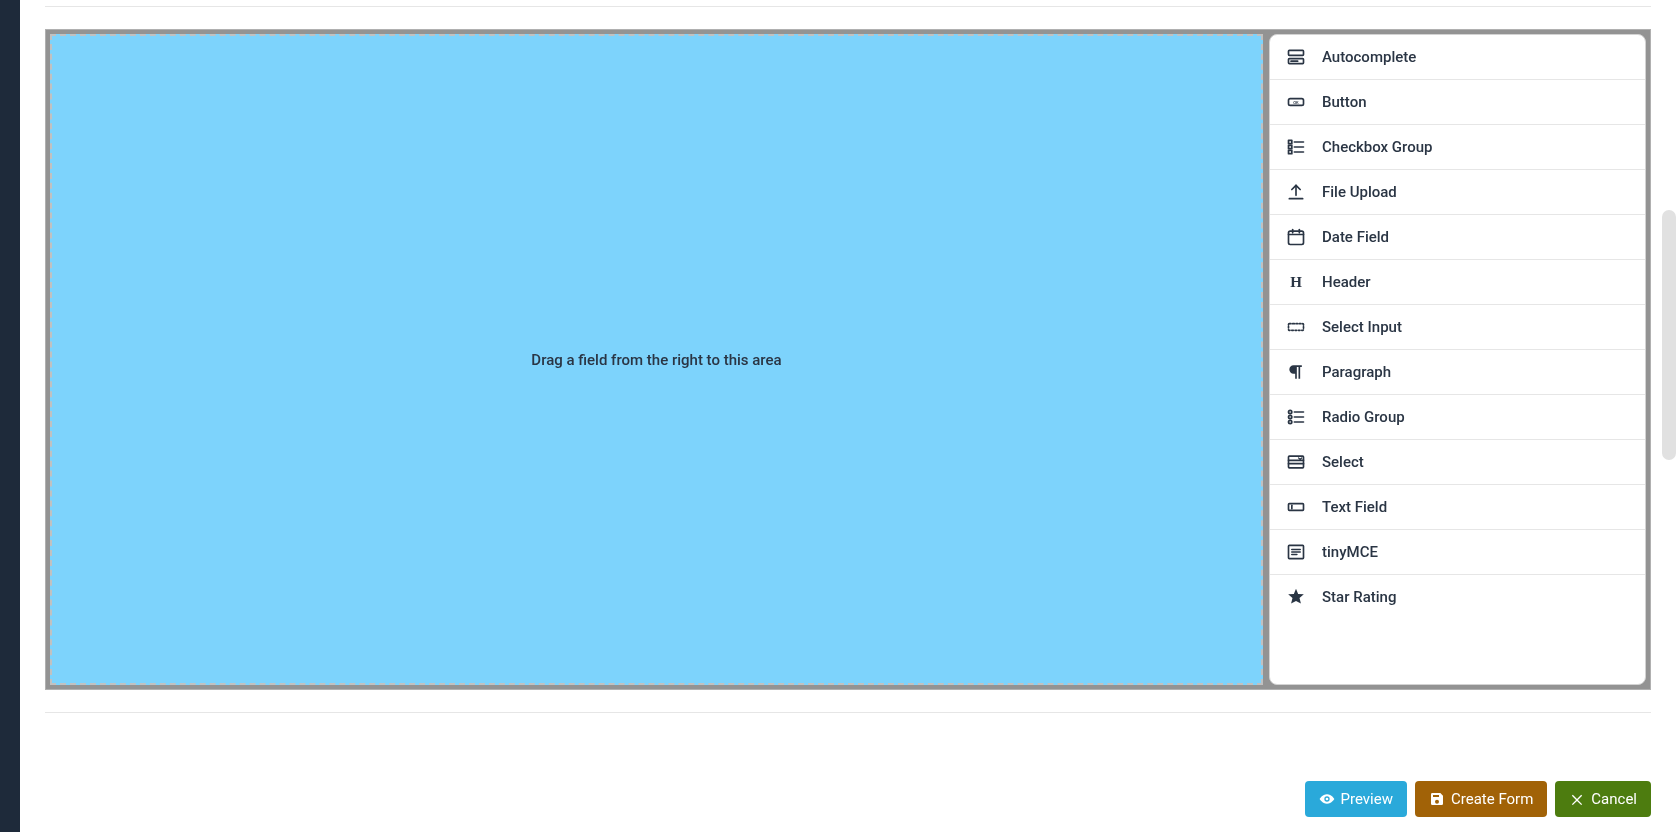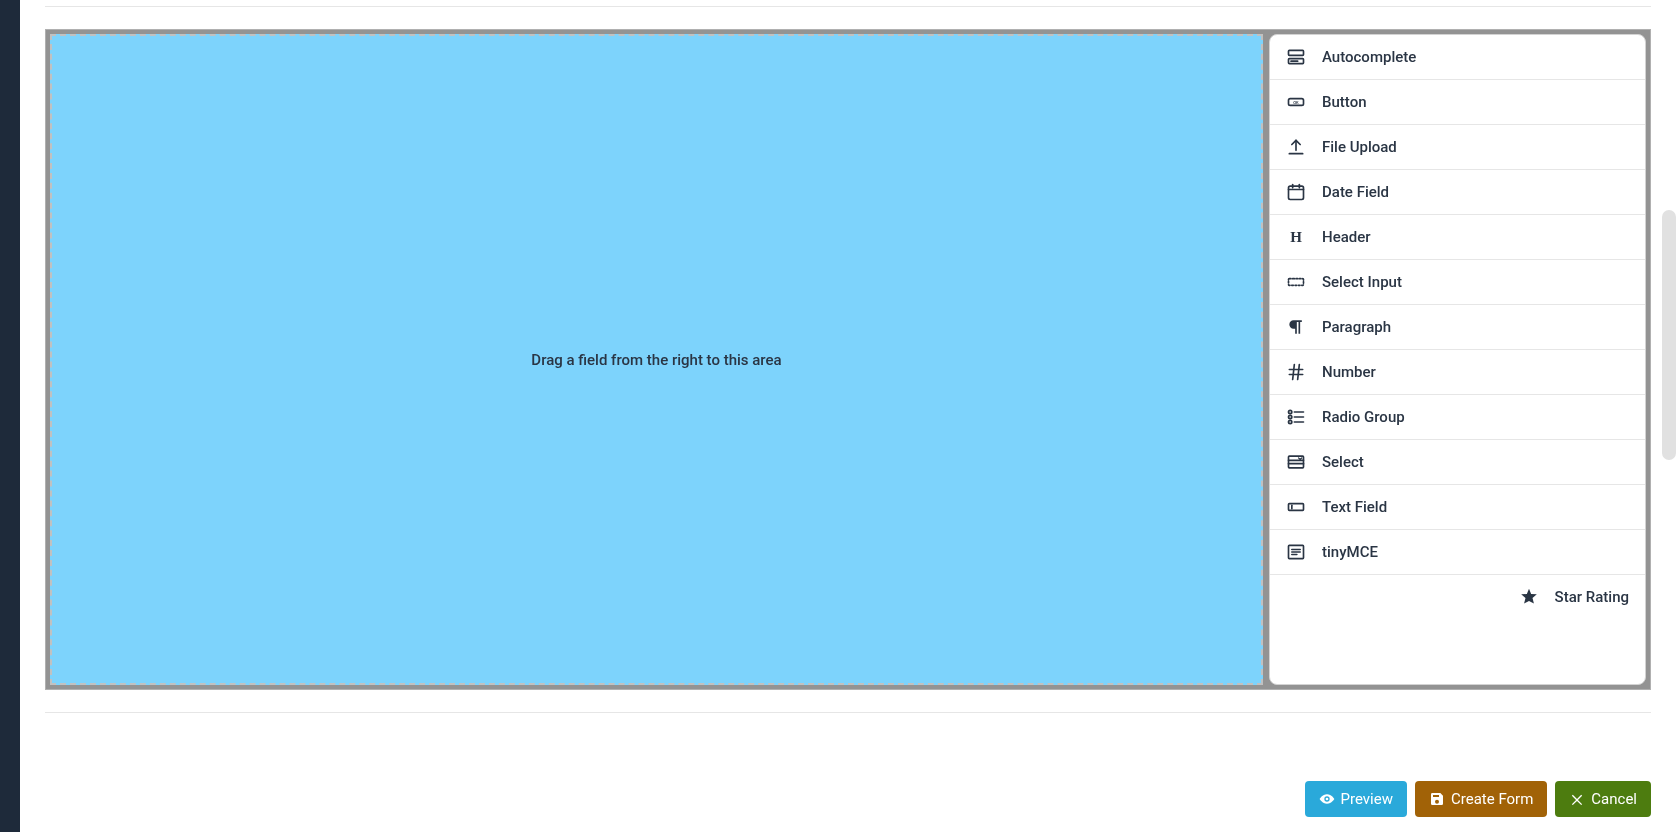--- a/index.html
+++ b/index.html
@@ -68,21 +68,21 @@
     display: flex;
     align-items: center;
     gap: 16px;
     padding: 12px 16px;
     border-bottom: 1px solid #e6e6e6;
     cursor: grab;
     color: #2a3544;
     font-size: 15px;
     font-weight: 500;
   }
-  .field-item:last-child { border-bottom: none; justify-content: flex-end; }
+  .field-item:last-child { border-bottom: none; }
   .field-icon {
     width: 20px;
     height: 20px;
     display: flex;
     align-items: center;
     justify-content: center;
     flex-shrink: 0;
     color: #2a3544;
   }
   .field-icon svg { display: block; }
@@ -154,20 +154,33 @@
               <svg width="20" height="20" viewBox="0 0 24 24" fill="none" stroke="currentColor" stroke-width="2" stroke-linecap="round" stroke-linejoin="round">
                 <rect x="3" y="8" width="18" height="8" rx="2"></rect>
                 <text x="12" y="14" text-anchor="middle" font-size="5" fill="currentColor" stroke="none">OK</text>
               </svg>
             </span>
             <span>Button</span>
           </li>
           <li class="field-item">
             <span class="field-icon">
               <svg width="20" height="20" viewBox="0 0 24 24" fill="none" stroke="currentColor" stroke-width="2" stroke-linecap="round" stroke-linejoin="round">
+                <rect x="3" y="4" width="4" height="4"></rect>
+                <line x1="10" y1="6" x2="21" y2="6"></line>
+                <rect x="3" y="10" width="4" height="4"></rect>
+                <line x1="10" y1="12" x2="21" y2="12"></line>
+                <rect x="3" y="16" width="4" height="4"></rect>
+                <line x1="10" y1="18" x2="21" y2="18"></line>
+              </svg>
+            </span>
+            <span>Checkbox Group</span>
+          </li>
+          <li class="field-item">
+            <span class="field-icon">
+              <svg width="20" height="20" viewBox="0 0 24 24" fill="none" stroke="currentColor" stroke-width="2" stroke-linecap="round" stroke-linejoin="round">
                 <line x1="4" y1="20" x2="20" y2="20"></line>
                 <line x1="12" y1="4" x2="12" y2="16"></line>
                 <polyline points="7 9 12 4 17 9"></polyline>
               </svg>
             </span>
             <span>File Upload</span>
           </li>
           <li class="field-item">
             <span class="field-icon">
               <svg width="20" height="20" viewBox="0 0 24 24" fill="none" stroke="currentColor" stroke-width="2" stroke-linecap="round" stroke-linejoin="round">
@@ -195,31 +208,20 @@
             </span>
             <span>Select Input</span>
           </li>
           <li class="field-item">
             <span class="field-icon">
               <svg viewBox="0 0 24 24" width="20" height="20" fill="currentColor">
                 <path d="M13 4H9a5 5 0 0 0 0 10h2v6h2V6h2v14h2V6h2V4h-8z"></path>
               </svg>
             </span>
             <span>Paragraph</span>
-          </li>
-          <li class="field-item">
-            <span class="field-icon">
-              <svg width="20" height="20" viewBox="0 0 24 24" fill="none" stroke="currentColor" stroke-width="2" stroke-linecap="round" stroke-linejoin="round">
-                <line x1="4" y1="9" x2="20" y2="9"></line>
-                <line x1="4" y1="15" x2="20" y2="15"></line>
-                <line x1="10" y1="3" x2="8" y2="21"></line>
-                <line x1="16" y1="3" x2="14" y2="21"></line>
-              </svg>
-            </span>
-            <span>Number</span>
           </li>
           <li class="field-item">
             <span class="field-icon">
               <svg width="20" height="20" viewBox="0 0 24 24" fill="none" stroke="currentColor" stroke-width="2" stroke-linecap="round" stroke-linejoin="round">
                 <circle cx="5" cy="6" r="2"></circle>
                 <line x1="10" y1="6" x2="21" y2="6"></line>
                 <circle cx="5" cy="12" r="2"></circle>
                 <line x1="10" y1="12" x2="21" y2="12"></line>
                 <circle cx="5" cy="18" r="2"></circle>
                 <line x1="10" y1="18" x2="21" y2="18"></line>

